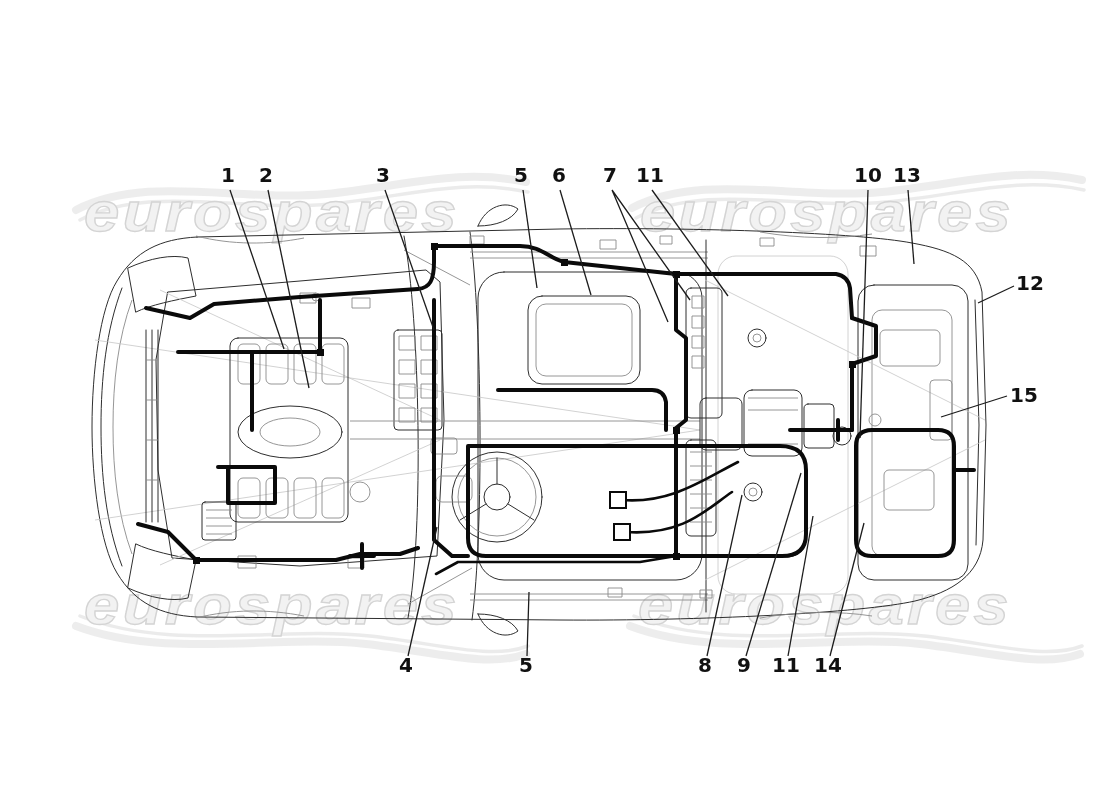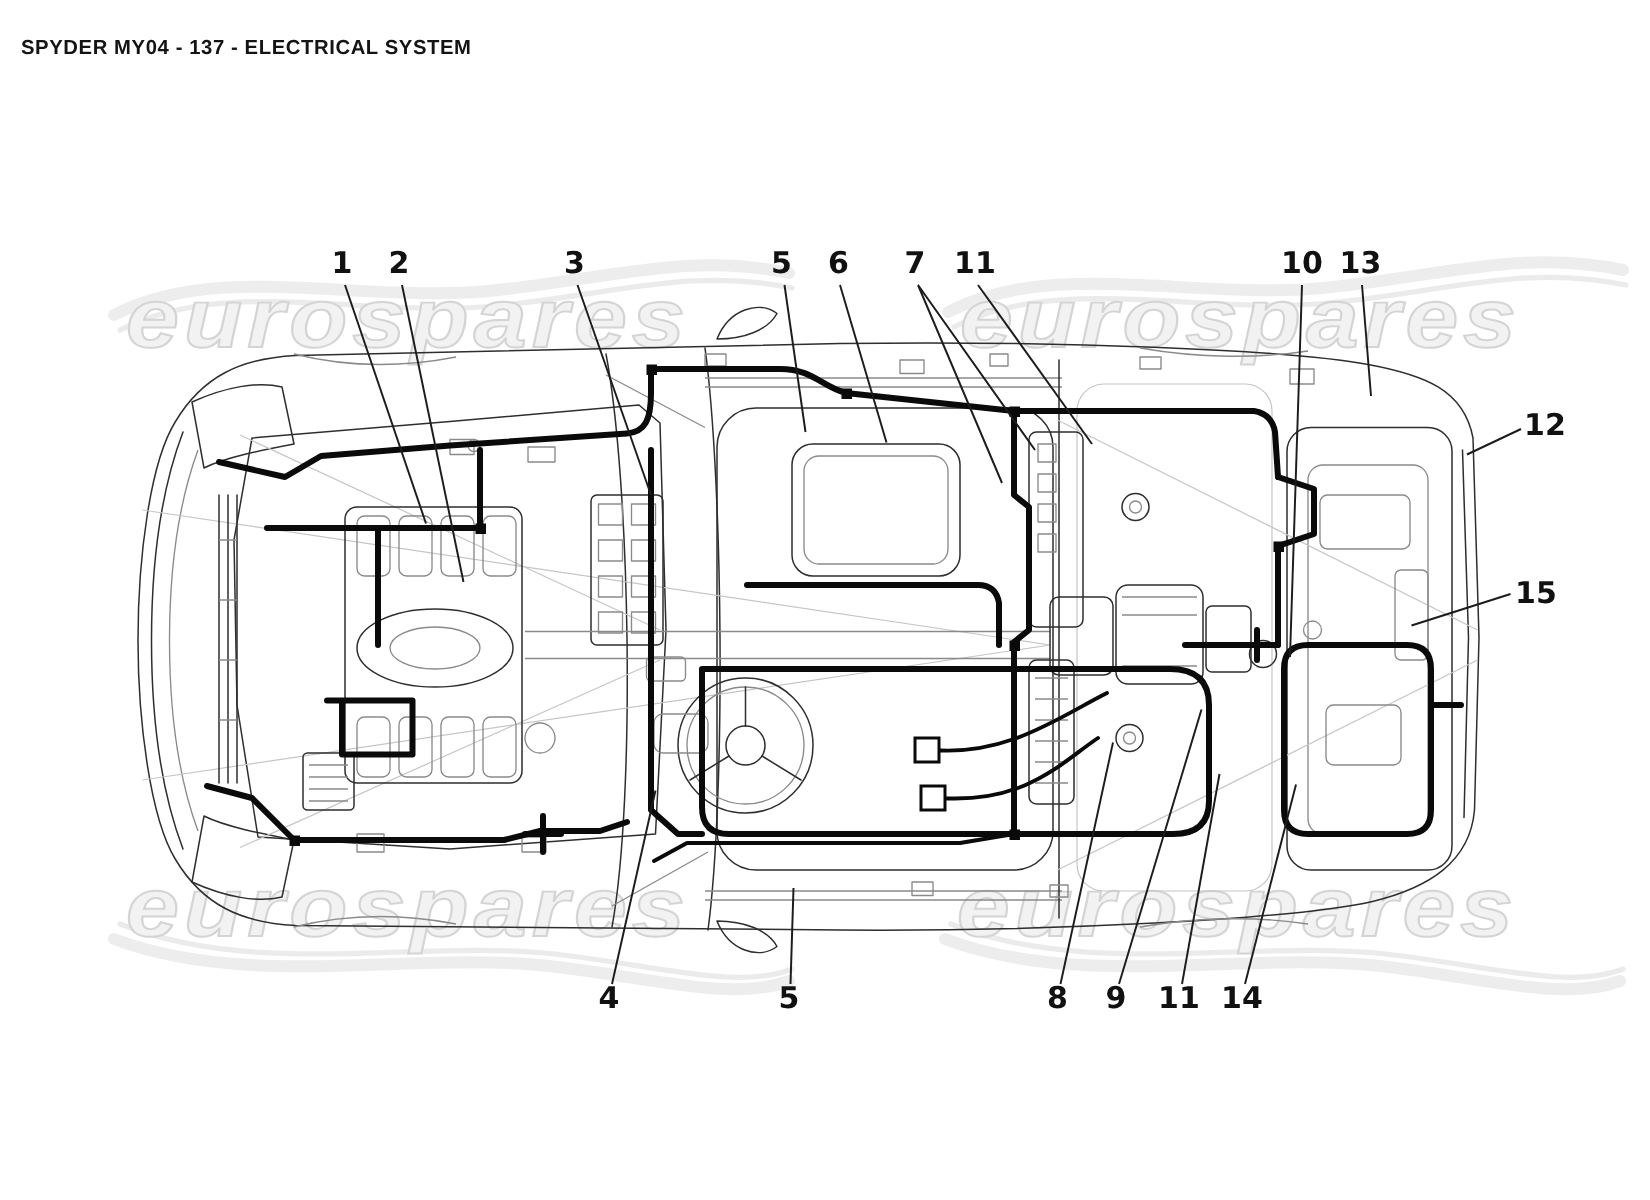--- a/index.html
+++ b/index.html
@@ -23,21 +23,20 @@
   .co{font-family:"DejaVu Sans",sans-serif;font-weight:bold;font-size:20px;fill:var(--callout);text-anchor:middle;}
   .wm{font-family:"Liberation Sans",sans-serif;font-style:italic;font-weight:bold;font-size:56px;
       fill:var(--watermark-fill);stroke:var(--watermark-outline);stroke-width:1.3;letter-spacing:3px;}
   .sw{stroke:var(--swoosh);fill:none;stroke-linecap:round;}
   .conn{fill:#ffffff;stroke:var(--harness);stroke-width:2;}
 </style>
 </head>
 <body>
 
 <div id="stage">
-  <div id="title">SPYDER MY04 - 137 - ELECTRICAL SYSTEM</div>
 
   <svg width="1100" height="800" viewBox="0 0 1100 800">
 
     <g transform="translate(76,166)">
       <path class="sw" stroke-width="8" opacity=".7" d="M0,44 C70,8 160,36 250,28 C330,20 382,2 450,16"></path>
       <path class="sw" stroke-width="3.5" opacity=".8" d="M4,54 C74,18 164,46 254,38 C334,30 386,12 452,26"></path>
     </g>
     <g transform="translate(632,164)">
       <path class="sw" stroke-width="8" opacity=".7" d="M0,44 C70,8 160,36 250,28 C330,20 382,2 450,16"></path>
       <path class="sw" stroke-width="3.5" opacity=".8" d="M4,54 C74,18 164,46 254,38 C334,30 386,12 452,26"></path>

